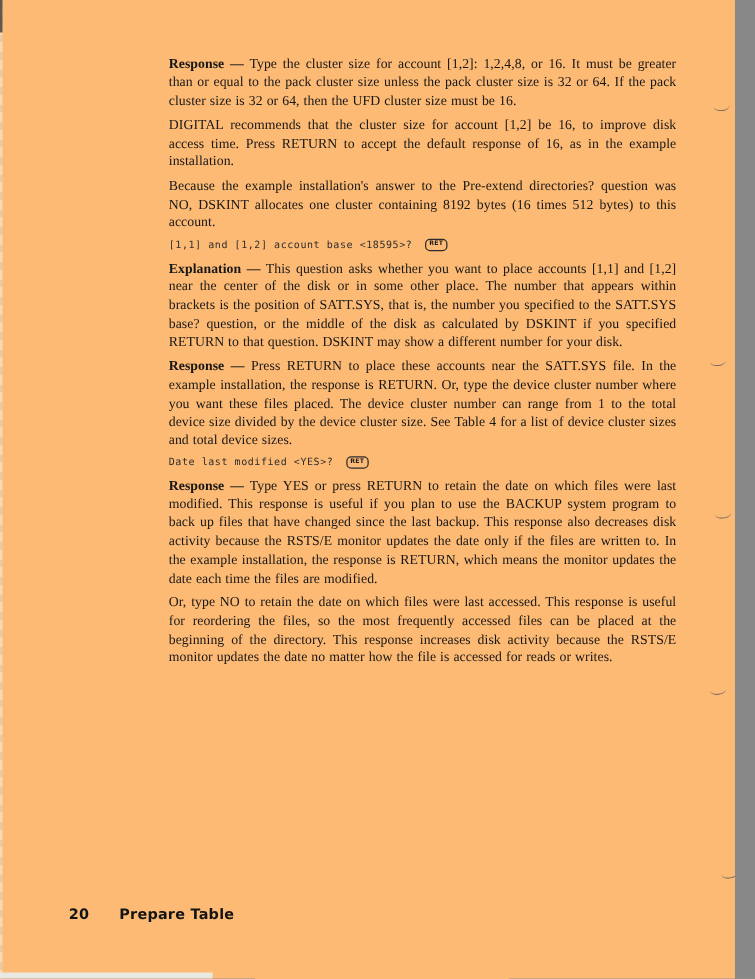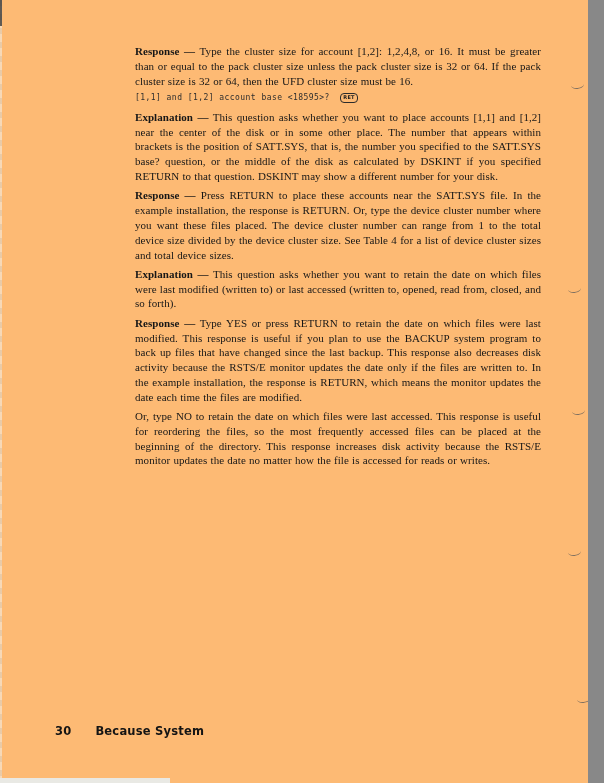--- a/index.html
+++ b/index.html
@@ -88,49 +88,53 @@
   <div class="edge-strip"></div>
   <div class="edge-line"></div>
   <div class="bottom-smudge"></div>
 
   <div class="content">
 
     <p class="para"><b class="lead">Response —</b>
       <span>Type the cluster size for account [1,2]: 1,2,4,8, or 16. It must be greater than or equal to the pack cluster size unless the pack cluster size is 32 or 64. If the pack cluster size is 32 or 64, then the UFD cluster size must be 16.</span></p>
 
 
+    <p class="para"><span>DIGITAL recommends that the cluster size for account [1,2] be 16, to improve disk access time. Press RETURN to accept the default response of 16, as in the example installation.</span></p>
 
+    <p class="para"><span>Because the example installation's answer to the Pre-extend directories? question was NO, DSKINT allocates one cluster containing 8192 bytes (16 times 512 bytes) to this account.</span></p>
 
     <div class="term">
       <span class="term-text">[1,1] and [1,2] account base &lt;18595&gt;?</span>
       <span class="ret">RET</span>
     </div>
 
     <p class="para"><b class="lead">Explanation —</b>
       <span>This question asks whether you want to place accounts [1,1] and [1,2] near the center of the disk or in some other place. The number that appears within brackets is the position of SATT.SYS, that is, the number you specified to the SATT.SYS base? question, or the middle of the disk as calculated by DSKINT if you specified RETURN to that question. DSKINT may show a different number for your disk.</span></p>
 
     <p class="para"><b class="lead">Response —</b>
       <span>Press RETURN to place these accounts near the SATT.SYS file. In the example installation, the response is RETURN. Or, type the device cluster number where you want these files placed. The device cluster number can range from 1 to the total device size divided by the device cluster size. See Table 4 for a list of device cluster sizes and total device sizes.</span></p>
 
+    <div class="term">
+      <span class="term-text">Date last modified &lt;YES&gt;?</span>
+      <span class="ret">RET</span>
+    </div>
 
-    <p class="para"><b class="lead">Explanation —</b>
-      <span>This question asks whether you want to retain the date on which files were last modified (written to) or last accessed (written to, opened, read from, closed, and so forth).</span></p>
 
     <p class="para"><b class="lead">Response —</b>
       <span>Type YES or press RETURN to retain the date on which files were last modified. This response is useful if you plan to use the BACKUP system program to back up files that have changed since the last backup. This response also decreases disk activity because the RSTS/E monitor updates the date only if the files are written to. In the example installation, the response is RETURN, which means the monitor updates the date each time the files are modified.</span></p>
 
     <p class="para"><span>Or, type NO to retain the date on which files were last accessed. This response is useful for reordering the files, so the most frequently accessed files can be placed at the beginning of the directory. This response increases disk activity because the RSTS/E monitor updates the date no matter how the file is accessed for reads or writes.</span></p>
 
 
 
   </div>
 
   <div class="footer">
-    <span>30</span>
-    <span>Because System</span>
+    <span>20</span>
+    <span>Prepare Table</span>
   </div>
 
   <div class="tick" style="left:571px;top:84px;"></div>
   <div class="tick" style="left:568px;top:288px;"></div>
   <div class="tick" style="left:572px;top:410px;"></div>
   <div class="tick" style="left:568px;top:551px;"></div>
   <div class="tick" style="left:577px;top:698px;"></div>
 
 </div>
 

